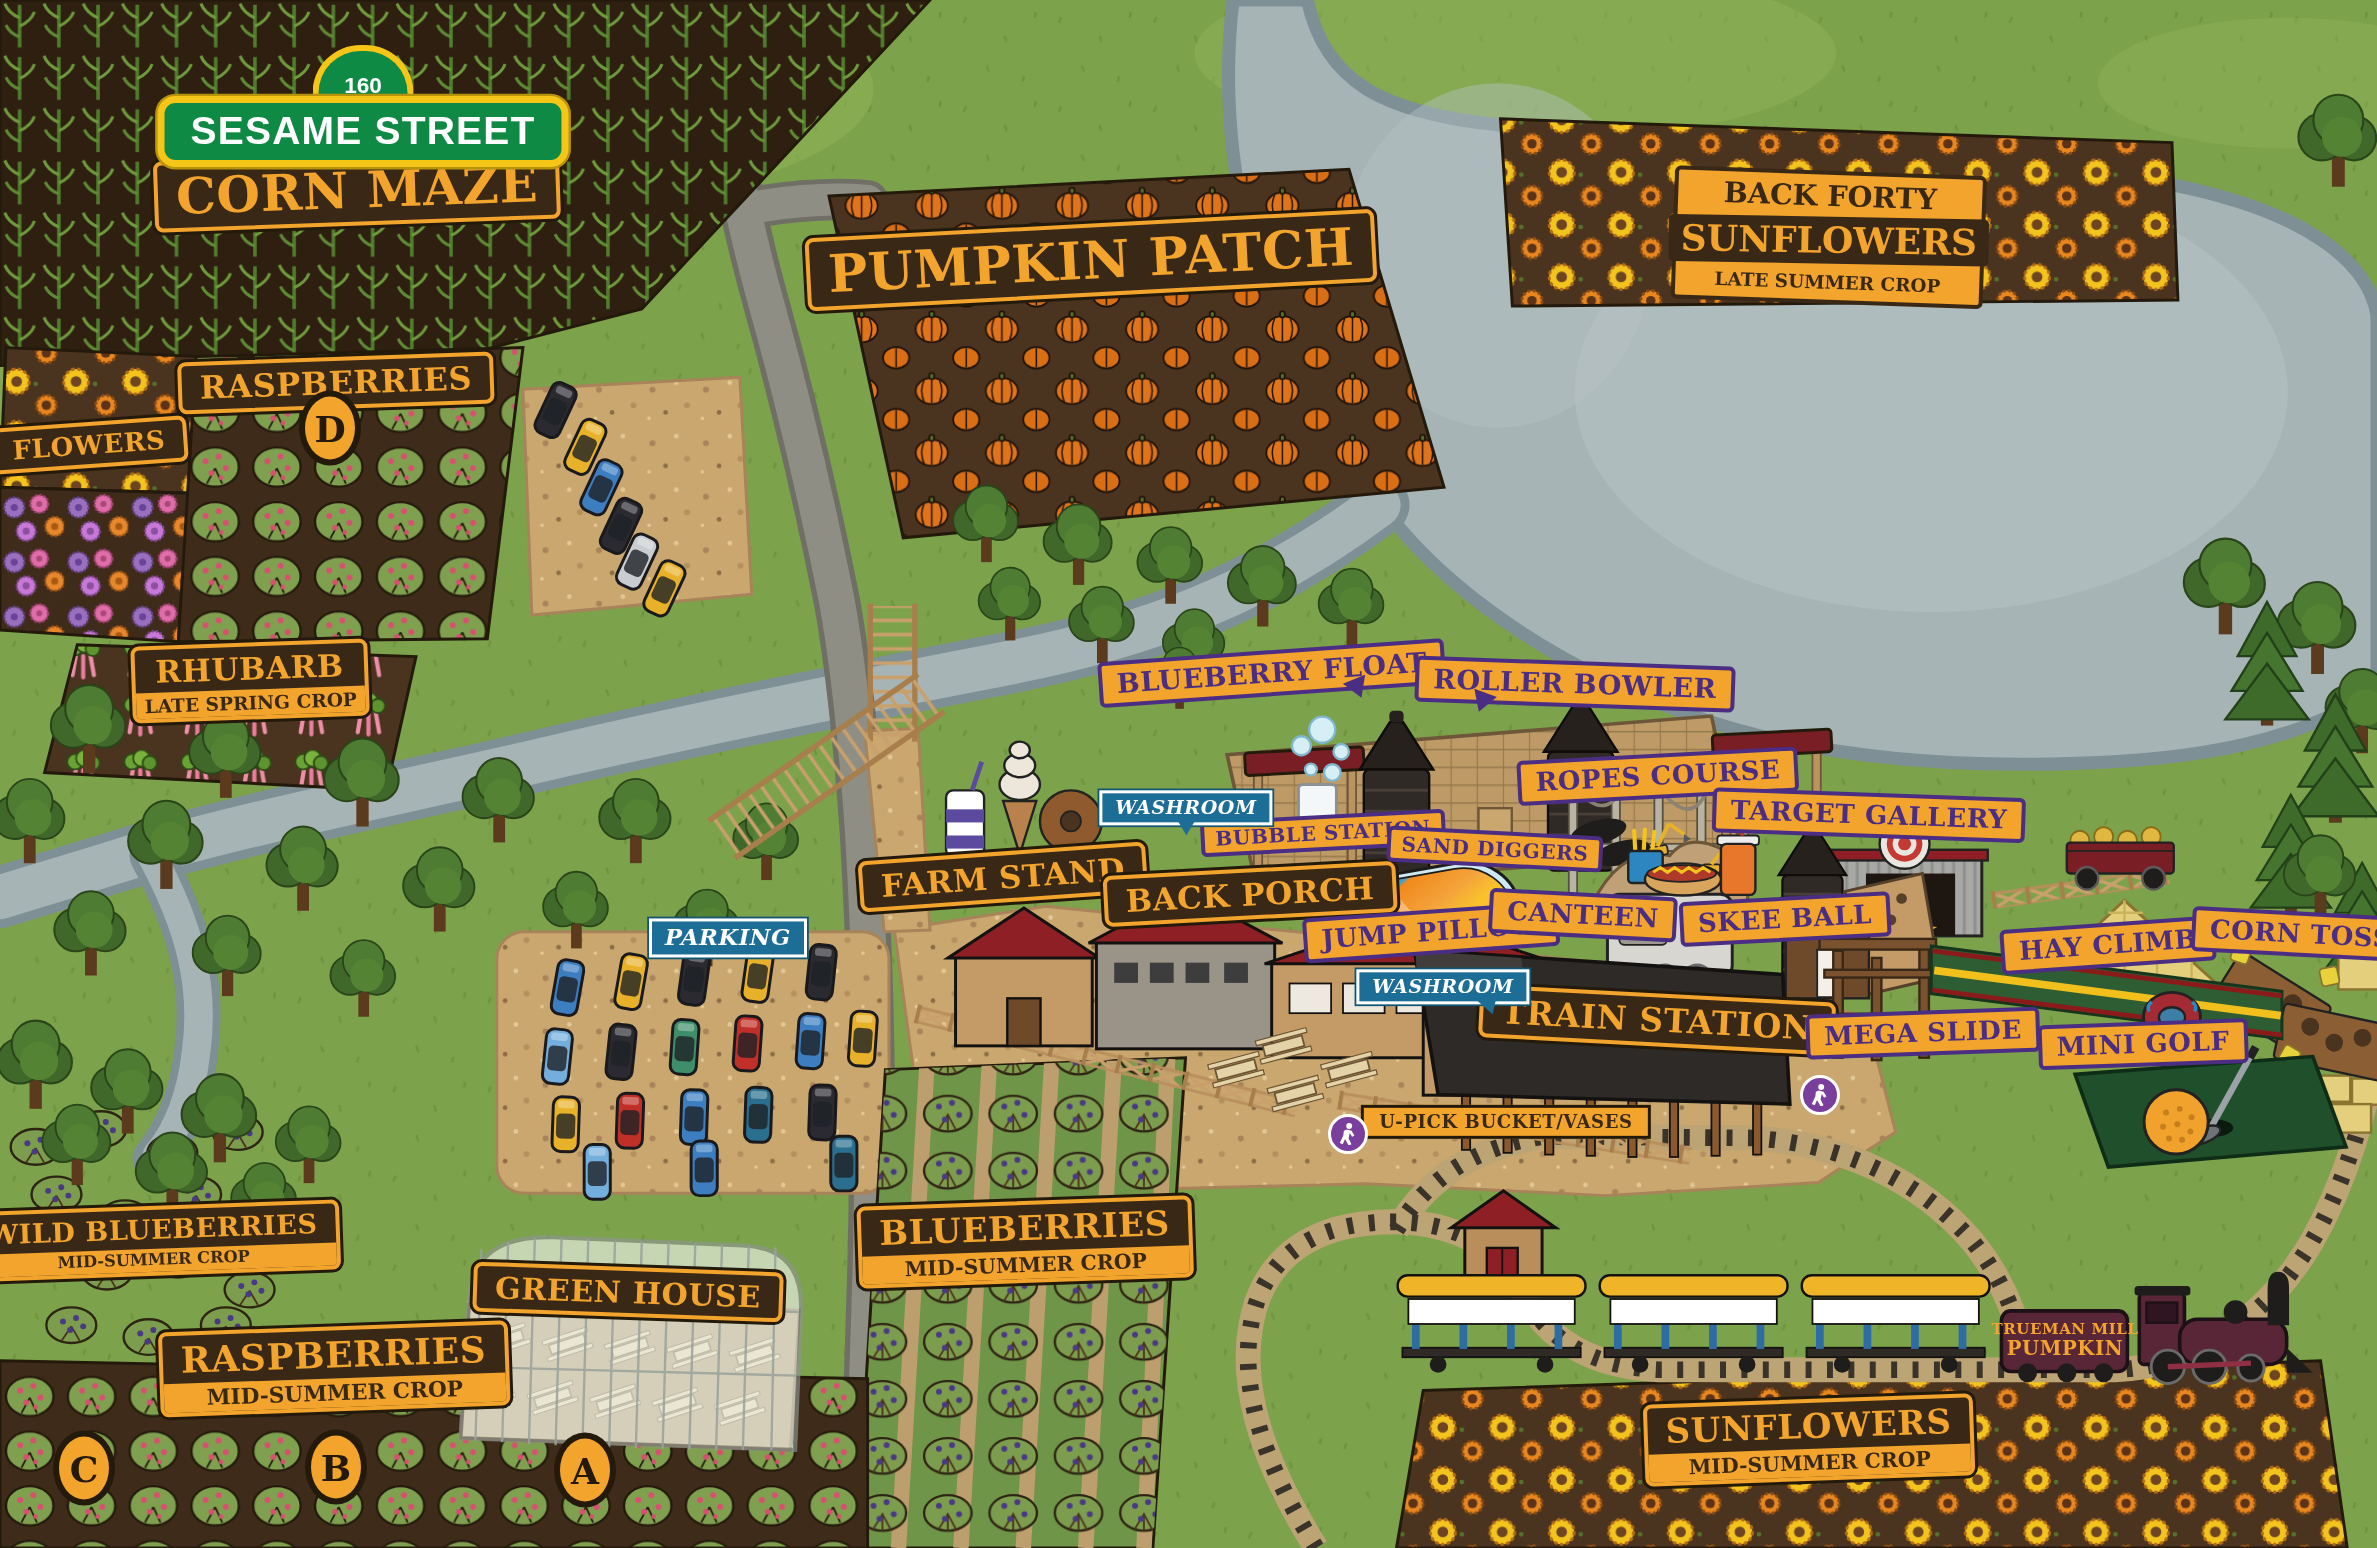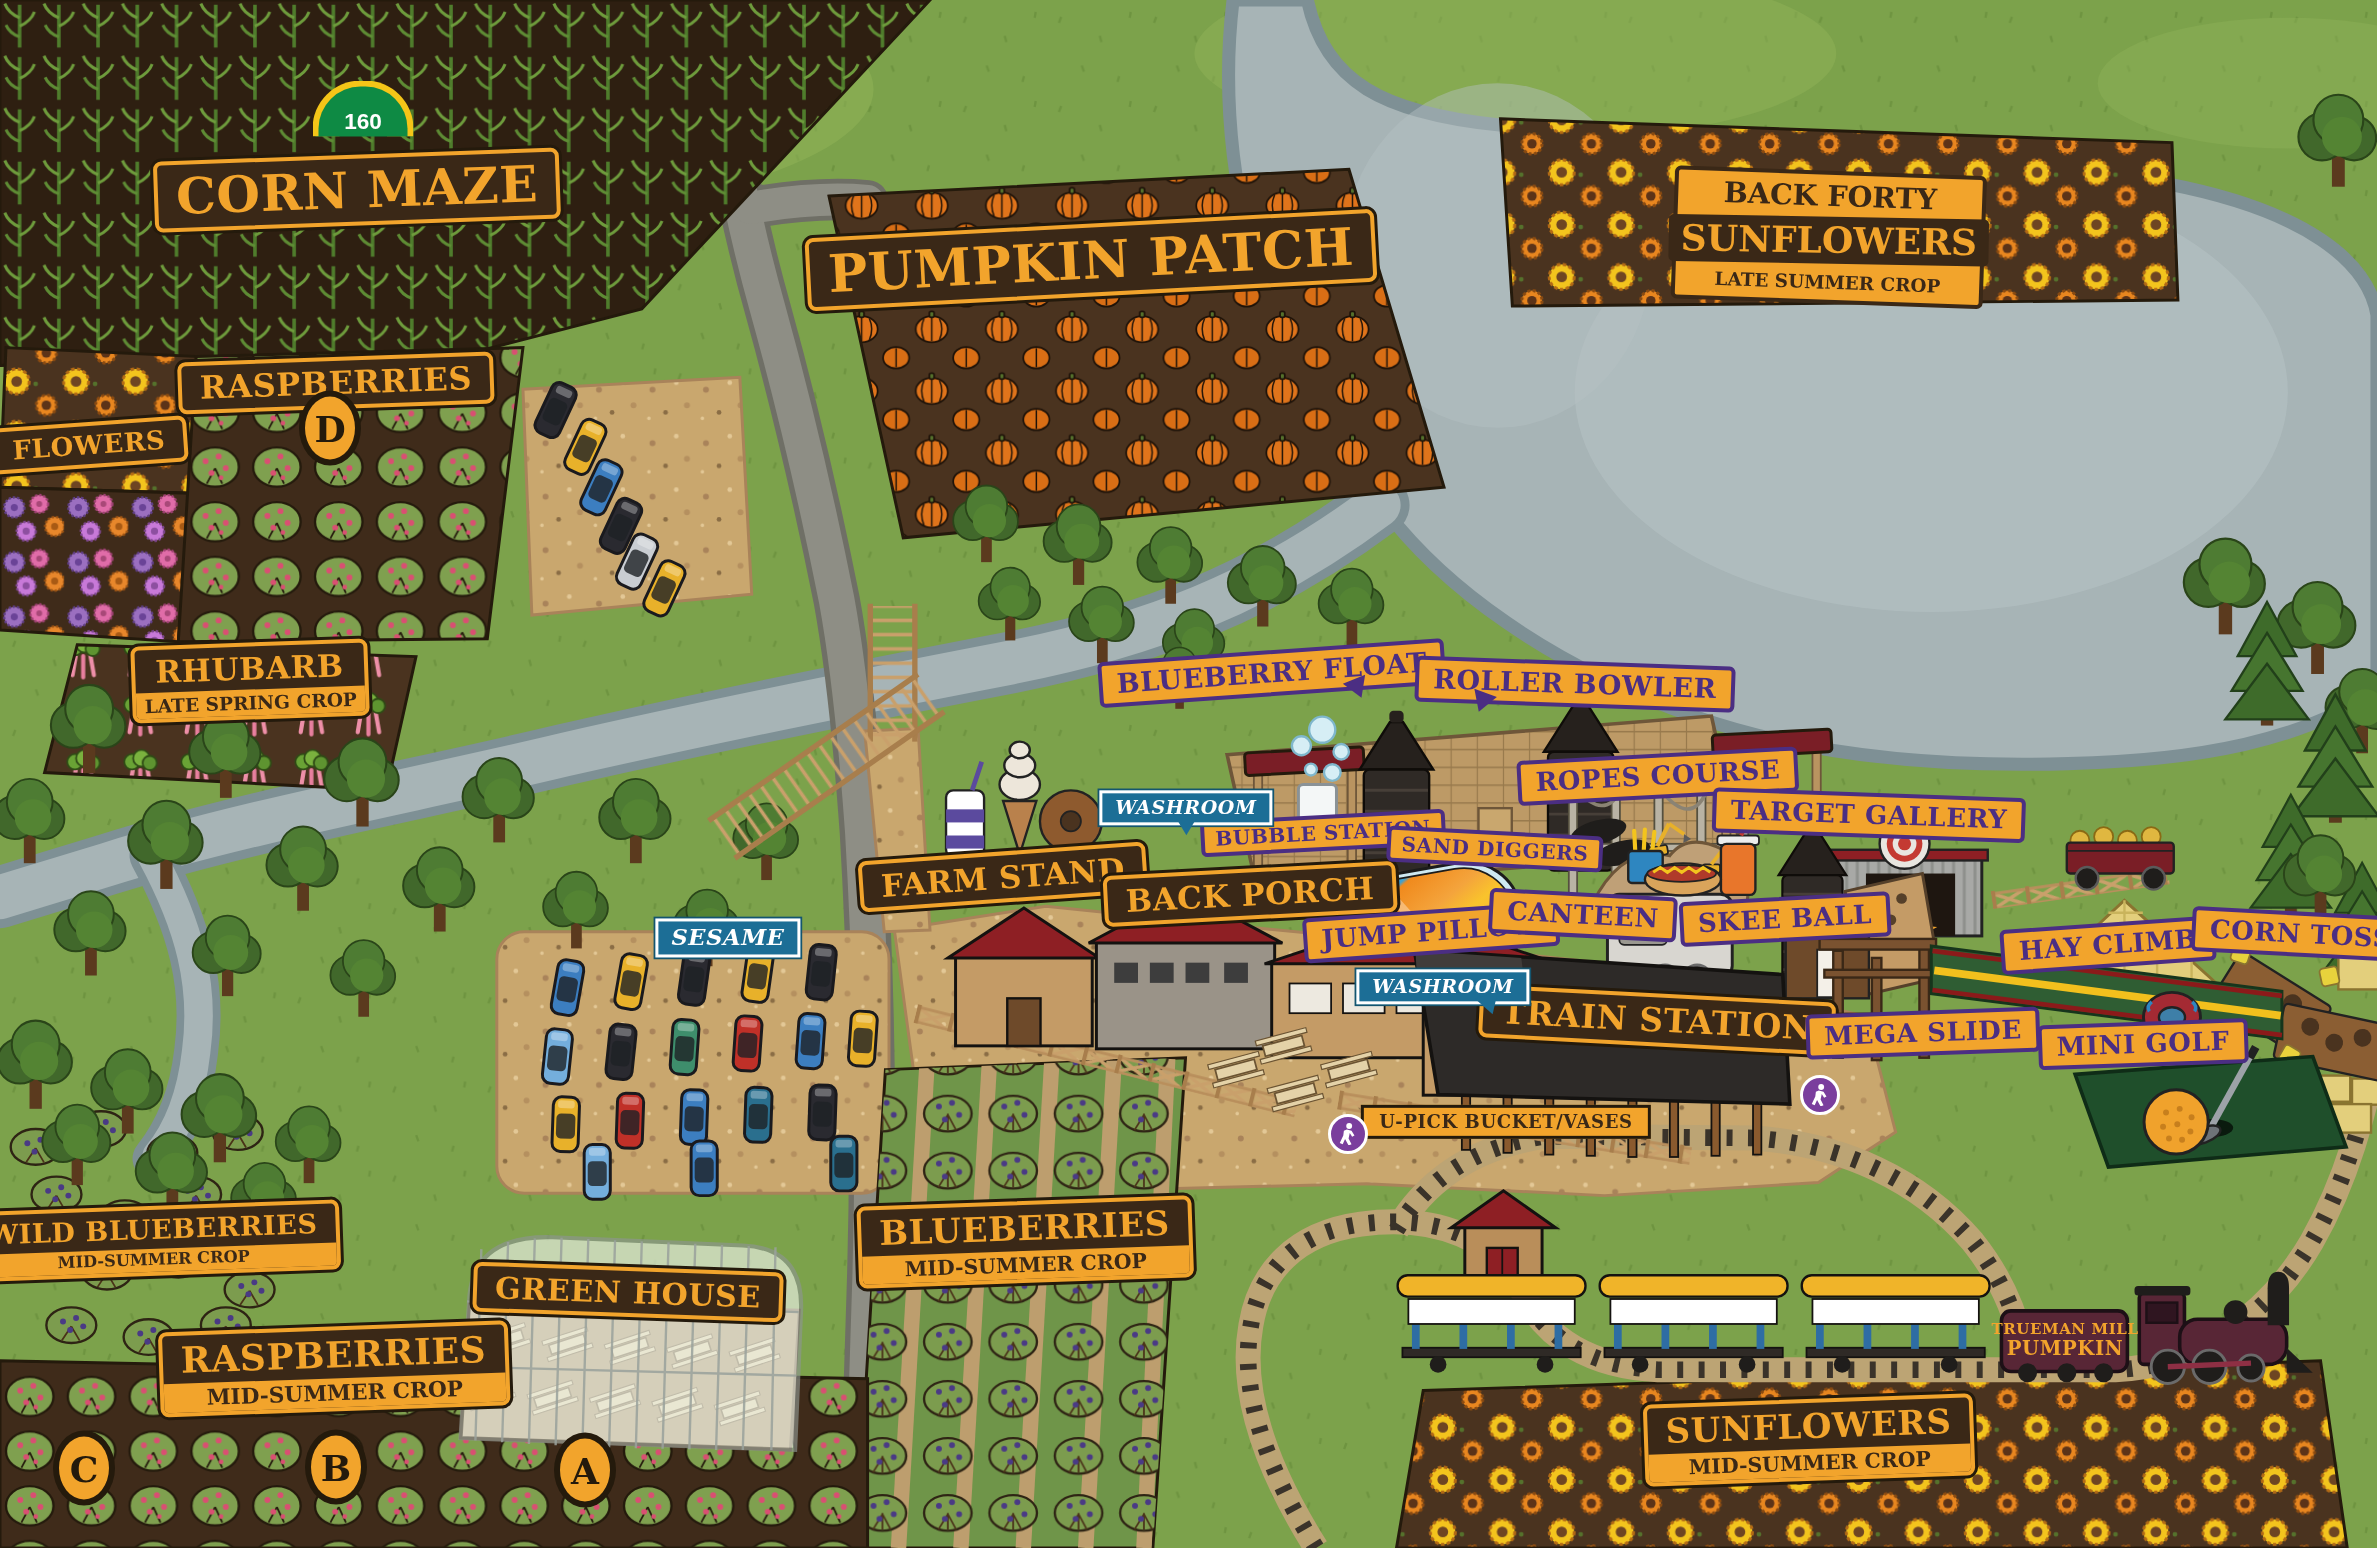--- a/index.html
+++ b/index.html
@@ -763,20 +763,21 @@
     <circle cx="3718" cy="2300" r="28" fill="#1F1D1B" stroke="#6A6A6A" stroke-width="5"></circle>
     <circle cx="3788" cy="2302" r="22" fill="#1F1D1B" stroke="#6A6A6A" stroke-width="5"></circle>
     <line x1="3648" y1="2300" x2="3788" y2="2294" stroke="#8E2F44" stroke-width="9"></line>
     <polygon points="3848,2268 3892,2310 3848,2310" fill="#1F1D1B"></polygon>
   </g>
 </g>
 </svg>
 
 <div class="lbl sesame" style="left:363px;top:106px">
   <div class="dome">160</div>
+  <div class="plate">SESAME STREET</div>
 </div>
 <div class="lbl crop" style="left:357px;top:190px;font-size:50px;transform:translate(-50%,-50%) rotate(-2deg)">
   <span class="t">CORN MAZE</span>
 </div>
 
 <div class="lbl crop" style="left:89px;top:445px;font-size:26px;transform:translate(-50%,-50%) rotate(-4deg)">
   <span class="t">FLOWERS</span>
 </div>
 <div class="lbl crop" style="left:336px;top:383px;font-size:32px;transform:translate(-50%,-50%) rotate(-2deg)">
   <span class="t">RASPBERRIES</span>
@@ -835,21 +836,21 @@
 <div class="lbl attr" style="left:1323px;top:833px;font-size:20px;padding:3.6px 10.7px;transform:translate(-50%,-50%) rotate(-3deg)">BUBBLE STATION</div>
 <div class="lbl attr" style="left:1495px;top:849px;font-size:20px;padding:3.6px 10.7px;transform:translate(-50%,-50%) rotate(3deg)">SAND DIGGERS</div>
 <div class="lbl attr" style="left:1431px;top:932px;font-size:26px;transform:translate(-50%,-50%) rotate(-4deg)">JUMP PILLOW</div>
 <div class="lbl attr" style="left:1583px;top:915px;font-size:26px;transform:translate(-50%,-50%) rotate(3deg)">CANTEEN</div>
 <div class="lbl attr" style="left:1785px;top:919px;font-size:26px;transform:translate(-50%,-50%) rotate(-3deg)">SKEE BALL</div>
 <div class="lbl attr" style="left:2108px;top:945px;font-size:26px;transform:translate(-50%,-50%) rotate(-4deg)">HAY CLIMB</div>
 <div class="lbl attr" style="left:2301px;top:934px;font-size:26px;transform:translate(-50%,-50%) rotate(3deg)">CORN TOSS</div>
 <div class="lbl attr" style="left:1923px;top:1033px;font-size:26px;transform:translate(-50%,-50%) rotate(-2deg)">MEGA SLIDE</div>
 <div class="lbl attr" style="left:2143px;top:1044px;font-size:26px;transform:translate(-50%,-50%) rotate(-2deg)">MINI GOLF</div>
 
-<div class="lbl info" style="left:728px;top:938px;font-size:22.6px">SESAME</div>
+<div class="lbl info" style="left:728px;top:938px;font-size:22.6px">PARKING</div>
 <div class="lbl info tb" style="left:1186px;top:808px;font-size:19px">WASHROOM</div>
 <div class="lbl info tbr" style="left:1443px;top:987px;font-size:19px">WASHROOM</div>
 
 <div class="lbl trainlbl" style="left:2065px;top:1340px">
   <span>TRUEMAN MILL</span>
   <span class="l2">PUMPKIN</span>
 </div>
 
 <div class="ped" style="left:1348px;top:1134px">
   <svg width="20" height="22.6" viewBox="0 0 34 38">

